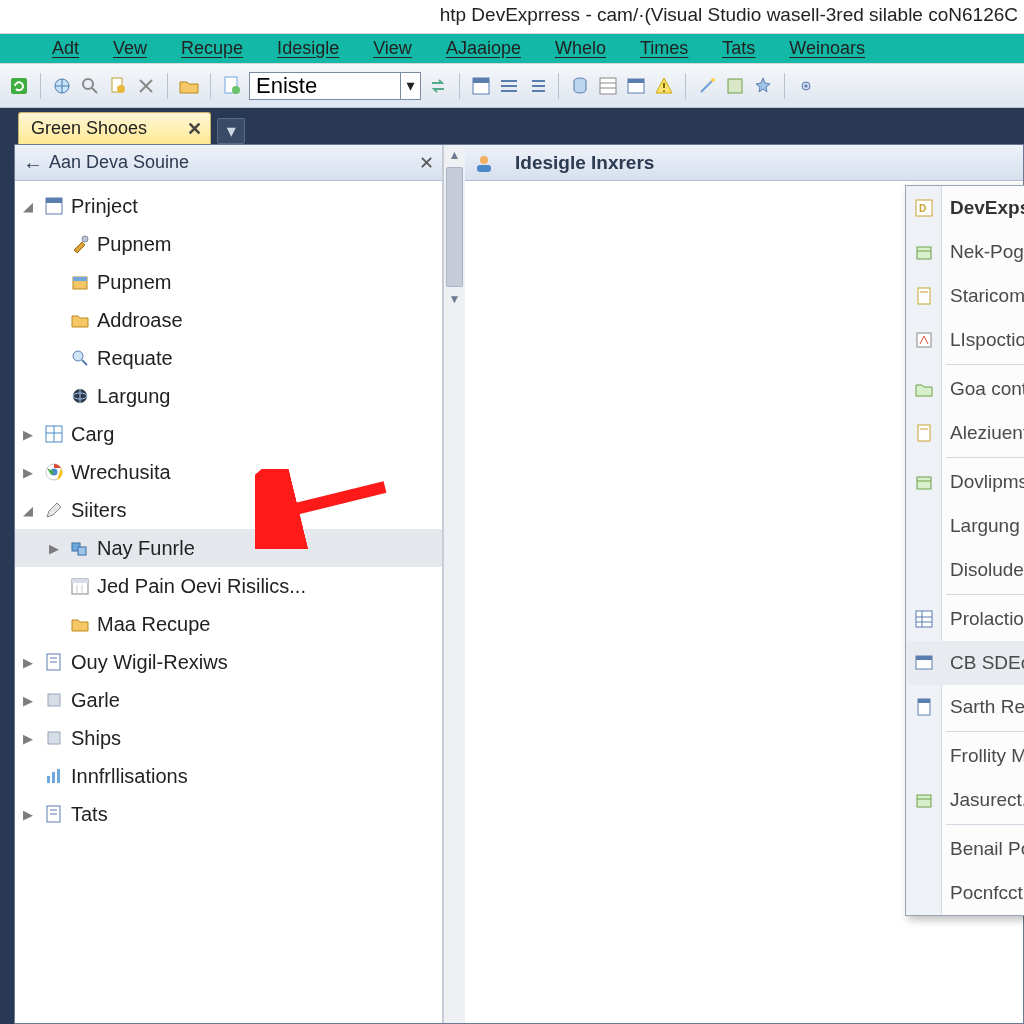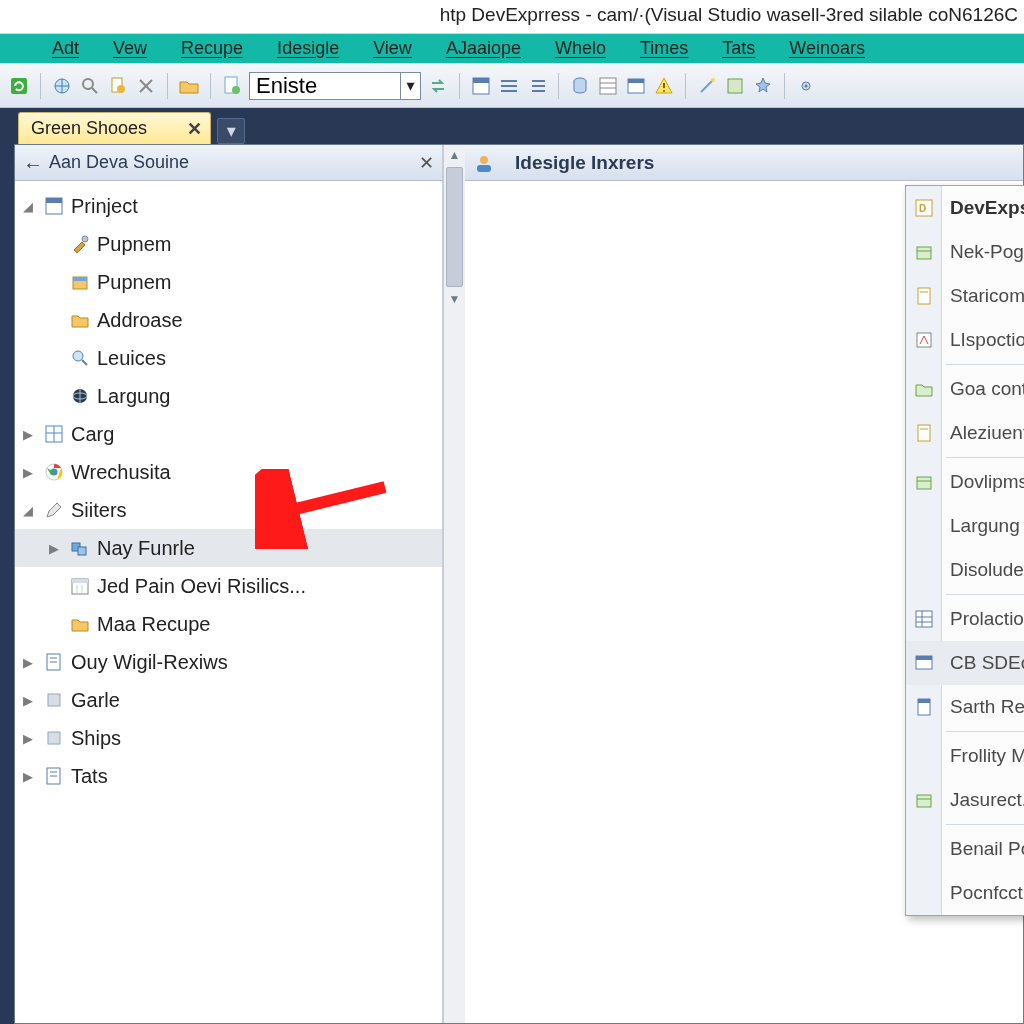--- a/index.html
+++ b/index.html
@@ -266,21 +266,21 @@
               <span>Addroase</span>
             </div>
             <div class="tree-row sub">
               <span class="disc"></span>
               <span class="ic">
                 <svg width="20" height="20">
                   <circle cx="8" cy="8" r="5" fill="#cfe3f7" stroke="#5a7db0"></circle>
                   <line x1="12" y1="12" x2="17" y2="17" stroke="#5a7db0" stroke-width="2"></line>
                 </svg>
               </span>
-              <span>Leuices</span>
+              <span>Requate</span>
             </div>
             <div class="tree-row sub">
               <span class="disc"></span>
               <span class="ic">
                 <svg width="20" height="20">
                   <circle cx="10" cy="10" r="7" fill="#2e3a4a"></circle>
                   <ellipse cx="10" cy="10" rx="7" ry="3" fill="none" stroke="#9fc3e7"></ellipse>
                   <path d="M10 3v14" stroke="#9fc3e7"></path>
                 </svg>
               </span>
@@ -371,20 +371,31 @@
               <span>Garle</span>
             </div>
             <div class="tree-row">
               <span class="disc">▶</span>
               <span class="ic">
                 <svg width="20" height="20">
                   <rect x="4" y="4" width="12" height="12" fill="#d7dde7" stroke="#9aa6b8"></rect>
                 </svg>
               </span>
               <span>Ships</span>
+            </div>
+            <div class="tree-row">
+              <span class="disc"></span>
+              <span class="ic">
+                <svg width="20" height="20">
+                  <rect x="3" y="10" width="3" height="7" fill="#6fa8dc"></rect>
+                  <rect x="8" y="6" width="3" height="11" fill="#6fa8dc"></rect>
+                  <rect x="13" y="3" width="3" height="14" fill="#6fa8dc"></rect>
+                </svg>
+              </span>
+              <span>Innfrllisations</span>
             </div>
             <div class="tree-row">
               <span class="disc">▶</span>
               <span class="ic">
                 <svg width="20" height="20">
                   <rect x="3" y="2" width="13" height="16" fill="#fff" stroke="#5a7db0"></rect>
                   <line x1="6" y1="6" x2="13" y2="6" stroke="#5a7db0"></line>
                   <line x1="6" y1="10" x2="13" y2="10" stroke="#5a7db0"></line>
                 </svg>
               </span>

